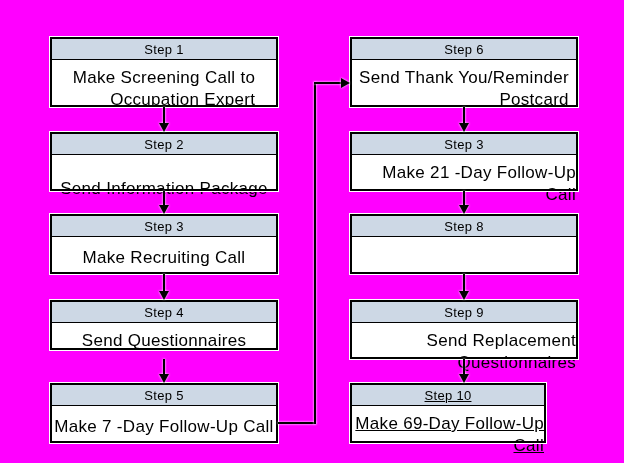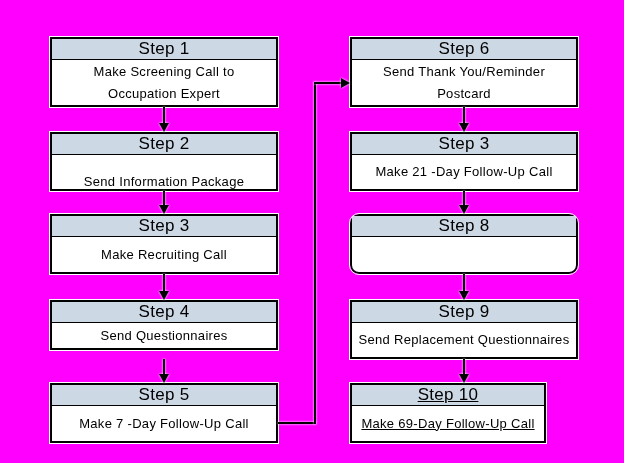--- a/index.html
+++ b/index.html
@@ -21,33 +21,34 @@
     display: flex;
     flex-direction: column;
   }
   .step-header {
     flex: 0 0 20px;
     border-bottom: 1.5px solid #000;
     background: #cdd8e5;
     display: flex;
     align-items: center;
     justify-content: center;
-    font-size: 17px;
+    font-size: 13px;
     letter-spacing: 0.3px;
   }
   .step-body {
     flex: 1 1 auto;
     display: flex;
     align-items: center;
     justify-content: center;
-    text-align: center;
-    font-size: 13px;
+    text-align: right;
+    font-size: 17px;
     letter-spacing: 0.3px;
     line-height: 22px;
     white-space: pre-line;
+    margin-top: 7px;
   }
   .v-arrow {
     position: absolute;
     width: 12px;
     display: flex;
     flex-direction: column;
     align-items: center;
     filter: drop-shadow(0 0 1px #ffffff);
   }
   .v-arrow .shaft { width: 2px; flex: 1 1 auto; background: #000; }
@@ -114,21 +115,21 @@
       </div>
     <div class="step-body">Send Thank You/Reminder
 Postcard</div>
   </div>
   <div class="step-box" style="left:350px; top:132px; width:228px; height:59px;">
     <div class="step-header">
         <span>Step 3</span>
       </div>
     <div class="step-body">Make 21 -Day Follow-Up Call</div>
   </div>
-  <div class="step-box" style="left:350px; top:214px; width:228px; height:60px;border-radius:9px;">
+  <div class="step-box" style="left:350px; top:214px; width:228px; height:60px;">
     <div class="step-header">
         <span>Step 8</span>
       </div>
   </div>
   <div class="step-box" style="left:350px; top:300px; width:228px; height:59px;">
     <div class="step-header">
         <span>Step 9</span>
       </div>
     <div class="step-body">Send Replacement Questionnaires</div>
   </div>

